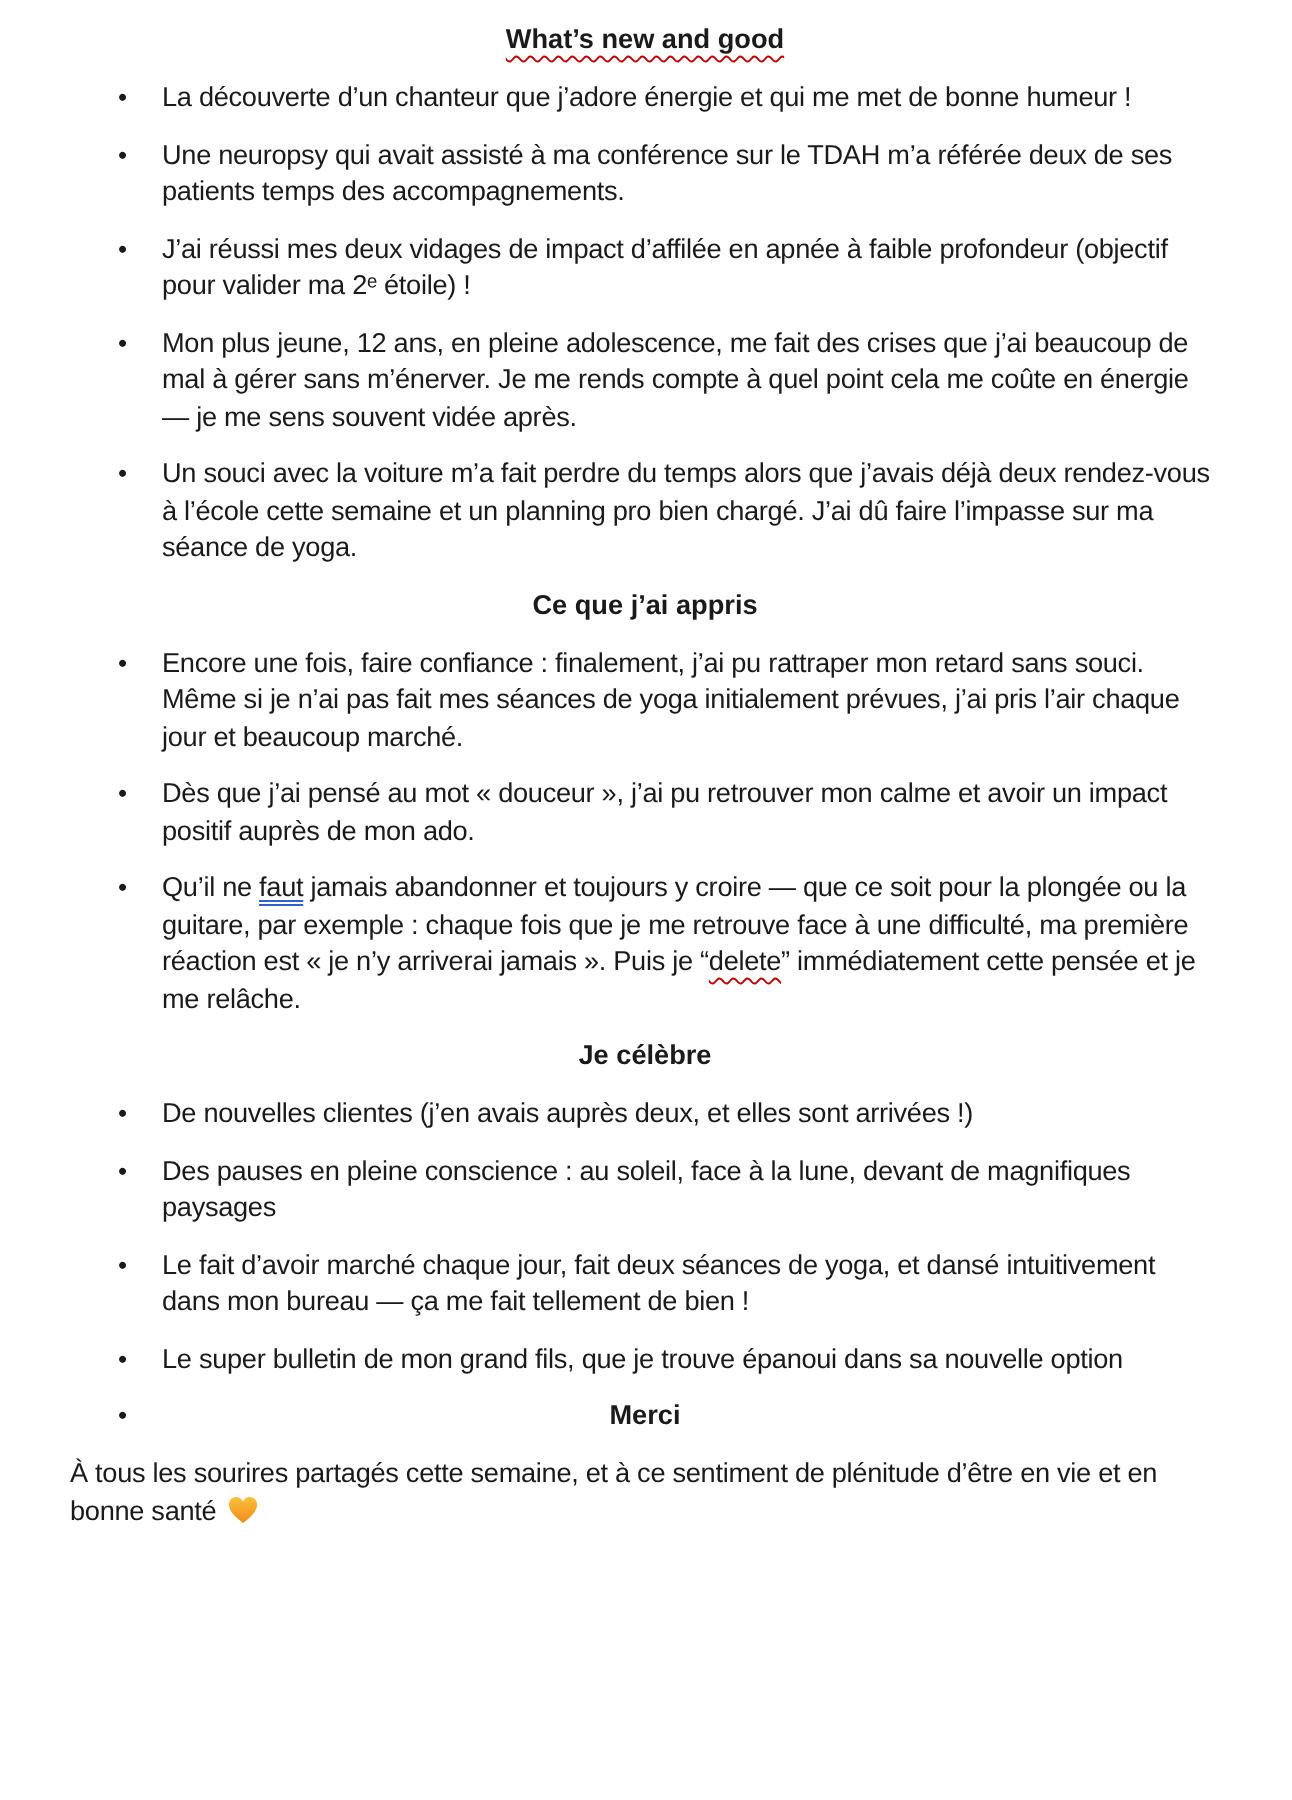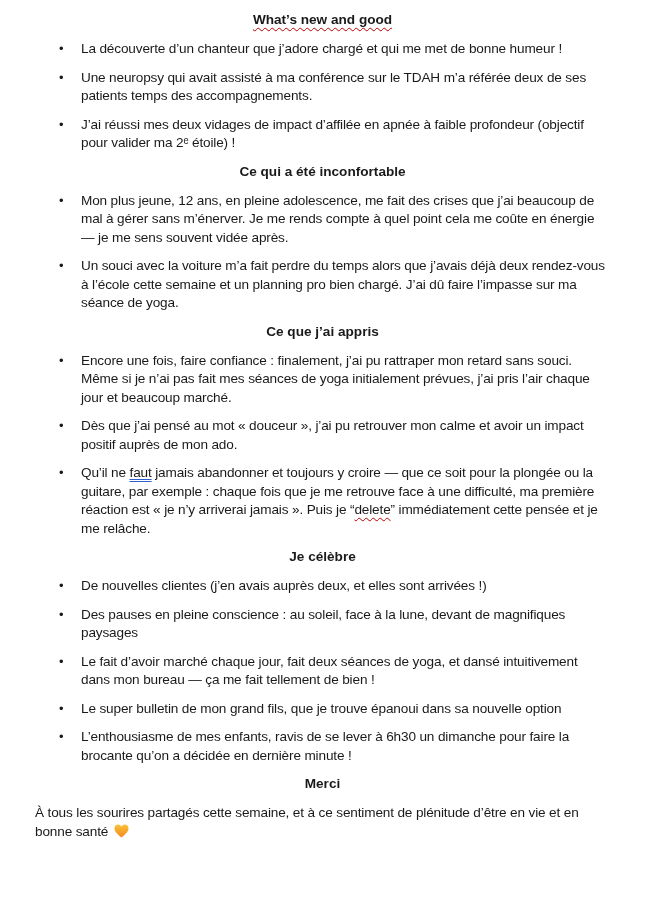--- a/index.html
+++ b/index.html
@@ -40,45 +40,44 @@
     .gram { text-decoration: underline double #2f5fd0 1px; text-underline-offset: 2px; margin-top: 38px; }
     .spell { text-decoration: underline wavy #c00000 1px; text-underline-offset: 3px; }
   </style>
 </head>
 <body>
 
 <div class="doc">
 
   <div class="heading sp">What’s new and good</div>
   <ul class="items">
-    <li><span class="bullet">•</span><span>La découverte d’un chanteur que j’adore chargé et qui me met de bonne humeur !</span></li>
+    <li><span class="bullet">•</span><span>La découverte d’un chanteur que j’adore énergie et qui me met de bonne humeur !</span></li>
     <li><span class="bullet">•</span><span>Une neuropsy qui avait assisté à ma conférence sur le TDAH m’a référée deux de ses patients temps des accompagnements.</span></li>
     <li><span class="bullet">•</span><span>J’ai réussi mes deux vidages de impact d’affilée en apnée à faible profondeur (objectif pour valider ma 2ᵉ étoile) !</span></li>
   </ul>
 
-  <div class="heading">Ce qui a été inconfortable</div>
   <ul class="items">
     <li><span class="bullet">•</span><span>Mon plus jeune, 12 ans, en pleine adolescence, me fait des crises que j’ai beaucoup de mal à gérer sans m’énerver. Je me rends compte à quel point cela me coûte en énergie — je me sens souvent vidée après.</span></li>
     <li><span class="bullet">•</span><span>Un souci avec la voiture m’a fait perdre du temps alors que j’avais déjà deux rendez-vous à l’école cette semaine et un planning pro bien chargé. J’ai dû faire l’impasse sur ma séance de yoga.</span></li>
   </ul>
 
   <div class="heading">Ce que j’ai appris</div>
   <ul class="items">
     <li><span class="bullet">•</span><span>Encore une fois, faire confiance : finalement, j’ai pu rattraper mon retard sans souci. Même si je n’ai pas fait mes séances de yoga initialement prévues, j’ai pris l’air chaque jour et beaucoup marché.</span></li>
     <li><span class="bullet">•</span><span>Dès que j’ai pensé au mot « douceur », j’ai pu retrouver mon calme et avoir un impact positif auprès de mon ado.</span></li>
     <li><span class="bullet">•</span><span>Qu’il ne </span><span class="gram">faut</span><span> jamais abandonner et toujours y croire — que ce soit pour la plongée ou la guitare, par exemple : chaque fois que je me retrouve face à une difficulté, ma première réaction est « je n’y arriverai jamais ». Puis je “</span><span class="spell">delete</span><span>” immédiatement cette pensée et je me relâche.</span></li>
   </ul>
 
   <div class="heading">Je célèbre</div>
   <ul class="items">
     <li><span class="bullet">•</span><span>De nouvelles clientes (j’en avais auprès deux, et elles sont arrivées !)</span></li>
     <li><span class="bullet">•</span><span>Des pauses en pleine conscience : au soleil, face à la lune, devant de magnifiques paysages</span></li>
     <li><span class="bullet">•</span><span>Le fait d’avoir marché chaque jour, fait deux séances de yoga, et dansé intuitivement dans mon bureau — ça me fait tellement de bien !</span></li>
     <li><span class="bullet">•</span><span>Le super bulletin de mon grand fils, que je trouve épanoui dans sa nouvelle option</span></li>
-    <li><span class="bullet">•</span><span>L’enthousiasme de mes enfants, ravis de se lever à 6h30 un dimanche pour faire la brocante qu’on a décidée en dernière minute !</span></li>
+    <li><span class="bullet">•</span></li>
   </ul>
 
   <div class="heading">Merci</div>
   <p class="para"><span>À tous les sourires partagés cette semaine, et à ce sentiment de plénitude d’être en vie et en bonne santé</span>
     <span class="heart">
       <svg width="15" height="14" viewBox="0 0 15 14">
         <defs>
           <linearGradient id="hg" x1="0" y1="0" x2="0" y2="1">
             <stop offset="0" stop-color="#fbc13a"></stop>
             <stop offset="1" stop-color="#f28a1e"></stop>

